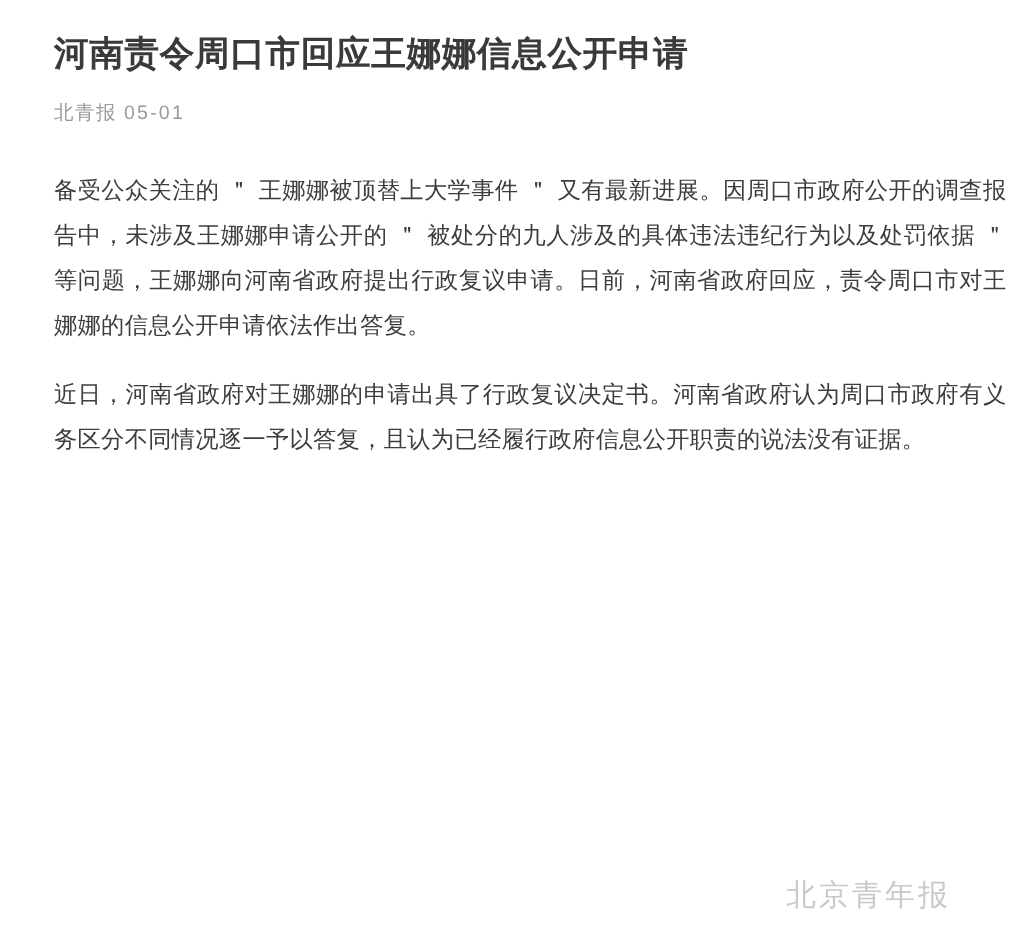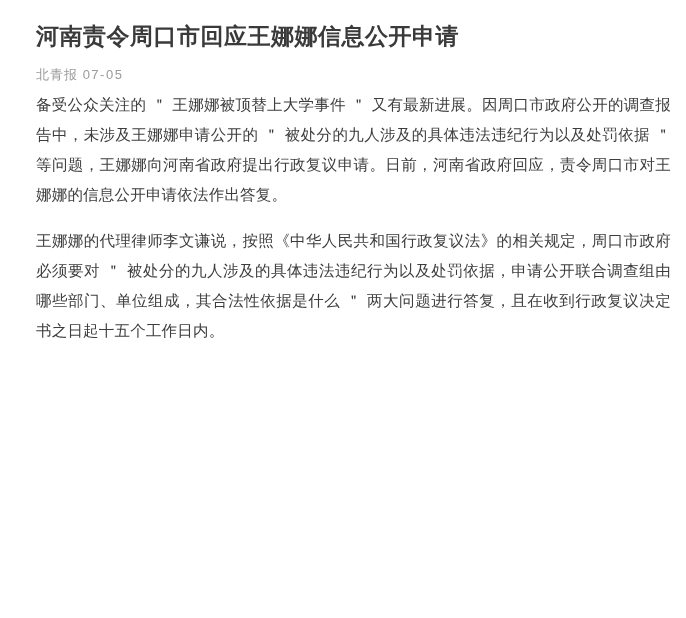--- a/index.html
+++ b/index.html
@@ -36,21 +36,21 @@
     font-size: 13px;
     color: #9a9a9a;
     letter-spacing: 1px;
   }
   .byline .source {
   }
   .byline .date {
     letter-spacing: 1.5px;
   }
   .article {
-    margin-top: 6px;
+    margin-top: 28px;
     padding: 0 2px 0 6px;
   }
   .para {
     font-size: 15.5px;
     line-height: 30px;
     color: #3d3d3d;
     margin: 0 0 16px 0;
     text-align: justify;
     letter-spacing: 0.2px;
     font-family: "DejaVu Sans", "Liberation Sans", sans-serif;
@@ -72,22 +72,23 @@
 </style>
 </head>
 <body>
 
 <div class="page">
 
   <h1 class="headline">河南责令周口市回应王娜娜信息公开申请</h1>
 
   <div class="byline">
     <span class="source">北青报</span>
-    <span class="date">07-05</span>
+    <span class="date">05-01</span>
   </div>
 
   <div class="article">
     <p class="para">备受公众关注的 ＂ 王娜娜被顶替上大学事件 ＂ 又有最新进展。因周口市政府公开的调查报告中，未涉及王娜娜申请公开的 ＂ 被处分的九人涉及的具体违法违纪行为以及处罚依据 ＂ 等问题，王娜娜向河南省政府提出行政复议申请。日前，河南省政府回应，责令周口市对王娜娜的信息公开申请依法作出答复。</p>
-    <p class="para">王娜娜的代理律师李文谦说，按照《中华人民共和国行政复议法》的相关规定，周口市政府必须要对 ＂ 被处分的九人涉及的具体违法违纪行为以及处罚依据，申请公开联合调查组由哪些部门、单位组成，其合法性依据是什么 ＂ 两大问题进行答复，且在收到行政复议决定书之日起十五个工作日内。</p>
+    <p class="para">近日，河南省政府对王娜娜的申请出具了行政复议决定书。河南省政府认为周口市政府有义务区分不同情况逐一予以答复，且认为已经履行政府信息公开职责的说法没有证据。</p>
   </div>
 
+  <div class="watermark">北京青年报</div>
 
 </div>
 
 </body></html>

